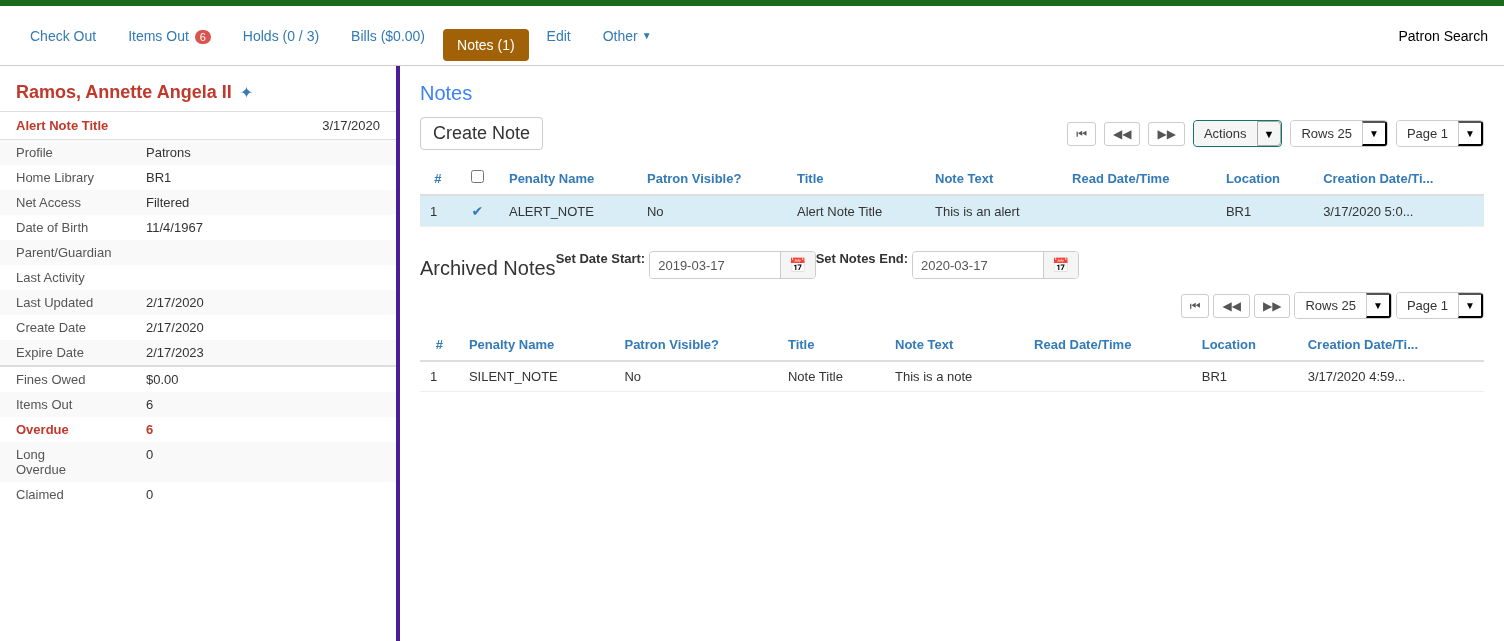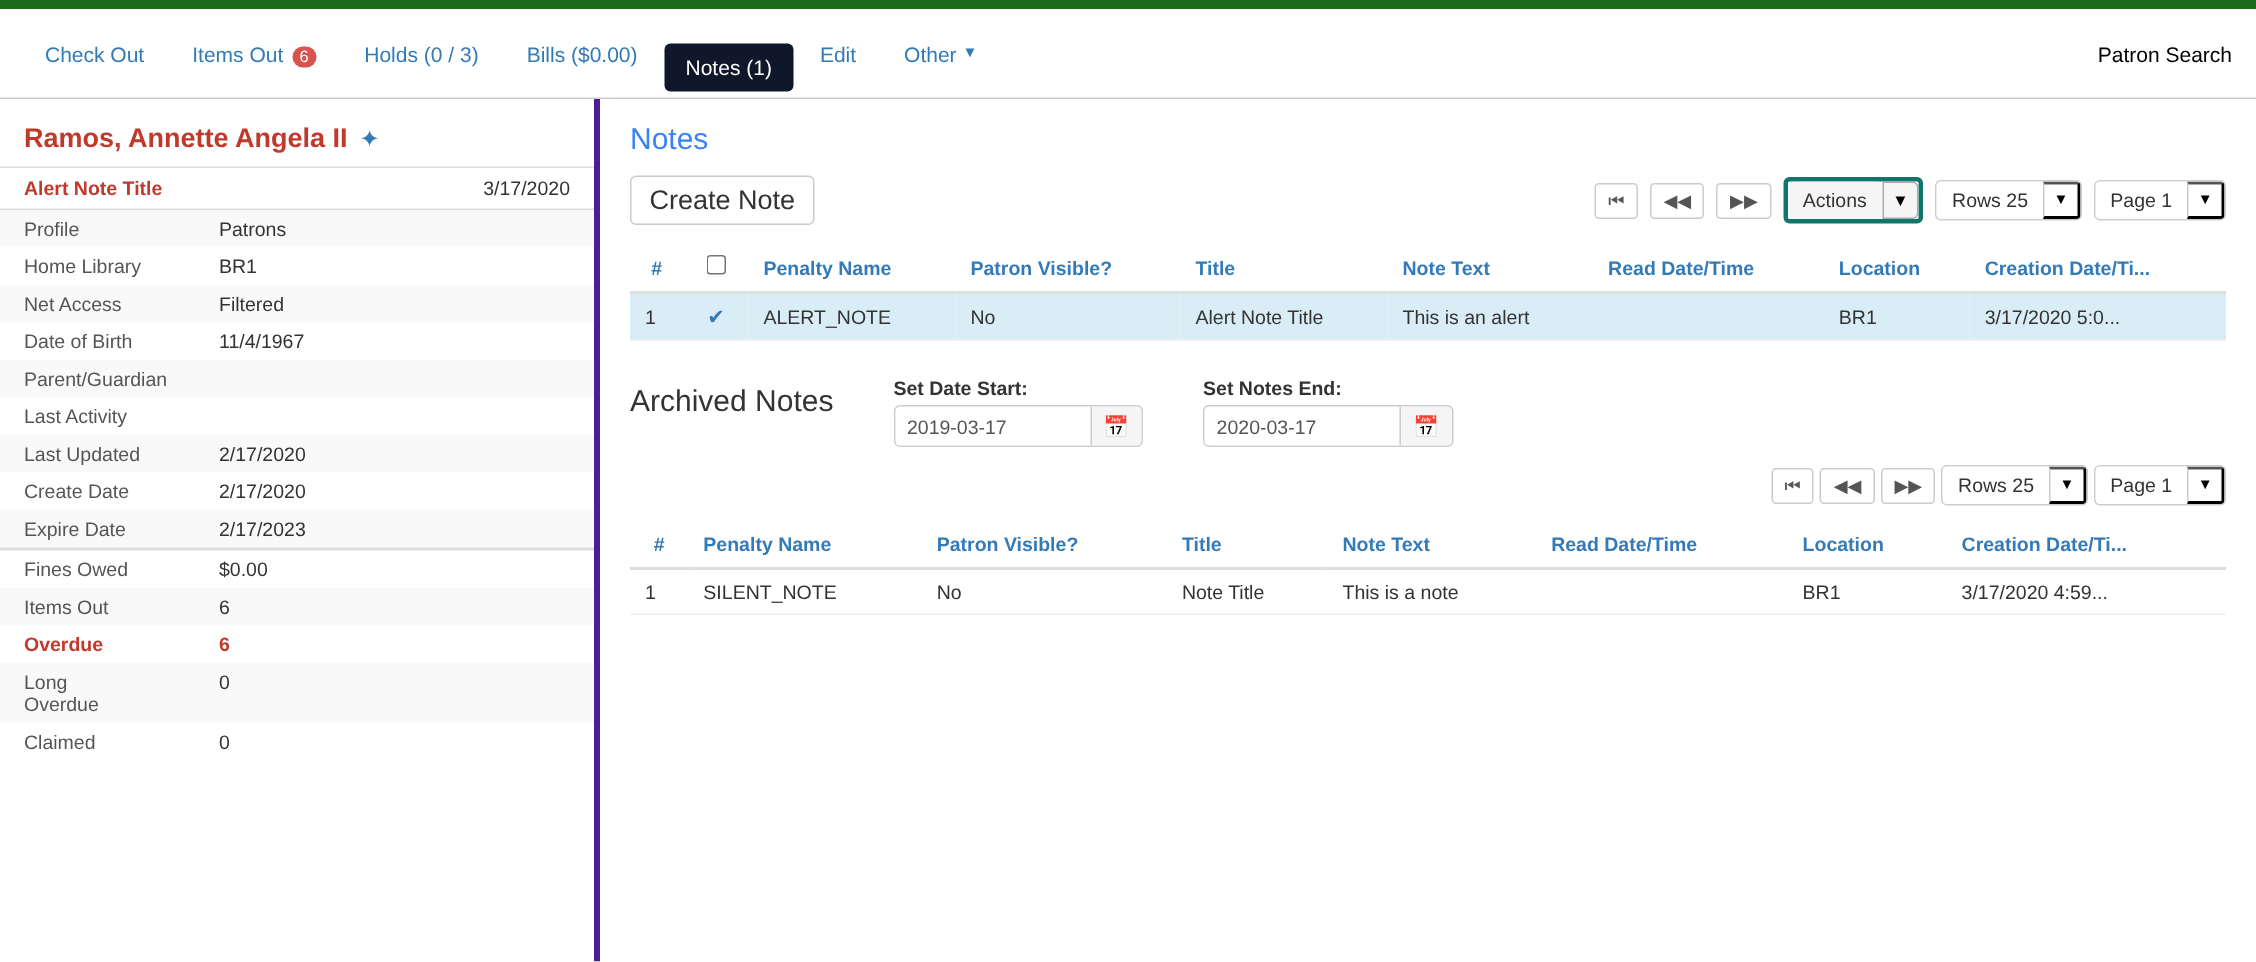--- a/index.html
+++ b/index.html
@@ -24,21 +24,21 @@
       padding: 8px 14px;
       color: #337ab7;
       text-decoration: none;
       cursor: pointer;
       font-size: 14px;
       border-radius: 4px;
       white-space: nowrap;
     }
 
     .nav-link.active {
-      background: #0f172a;
+      background: #a16207;
       color: #fff;
       border-radius: 4px;
       margin-top: 18px;
     }
 
     .nav-link .badge {
       background: #d9534f;
       color: #fff;
       border-radius: 10px;
       padding: 1px 5px;
@@ -232,34 +232,33 @@
 
     .checkmark { color: #337ab7; font-size: 14px; }
 
     .archived-section {
       margin-top: 24px;
     }
 
     .archived-header {
       display: flex;
       align-items: flex-start;
-      gap: 40px;
       margin-bottom: 12px;
     }
 
     .archived-title {
       font-size: 20px;
       font-weight: normal;
       color: #333;
       margin-top: 6px;
     }
 
     .date-group {
       display: flex;
-      flex-direction: column;
+      flex-direction: row;
       gap: 4px;
     }
 
     .date-label {
       font-size: 13px;
       color: #333;
       font-weight: bold;
     }
 
     .date-input-wrapper {
@@ -399,21 +398,21 @@
     <div>
       <h2 class="section-title">Notes</h2>
 
       <div class="toolbar">
         <button class="btn">Create Note</button>
         <div class="spacer"></div>
         <button class="btn-nav">⏮</button>
         <button class="btn-nav">◀◀</button>
         <button class="btn-nav">▶▶</button>
 
-        <div style="display:flex; border:3px solid #0f766e; border-radius:4px; overflow:hidden;">
+        <div style="display:flex; border:1px solid #0f766e; border-radius:4px; overflow:hidden;">
           <button class="btn-actions" style="border:none; background:#f5f5f5; padding:5px 10px; cursor:pointer;">Actions</button>
           <button class="btn-dropdown" style="border-left:1px solid #aaa; background:#f5f5f5; padding:5px 6px; cursor:pointer;">▼</button>
         </div>
 
         <div style="display:flex; border:1px solid #ccc; border-radius:4px; overflow:hidden;">
           <button style="border:none; background:#fff; padding:5px 10px; cursor:pointer; font-size:13px; color:#333;">Rows 25</button>
           <button style="border-left:1px solid #ccc; background:#fff; padding:5px 6px; cursor:pointer; font-size:10px;">▼</button>
         </div>
 
         <div style="display:flex; border:1px solid #ccc; border-radius:4px; overflow:hidden;">

